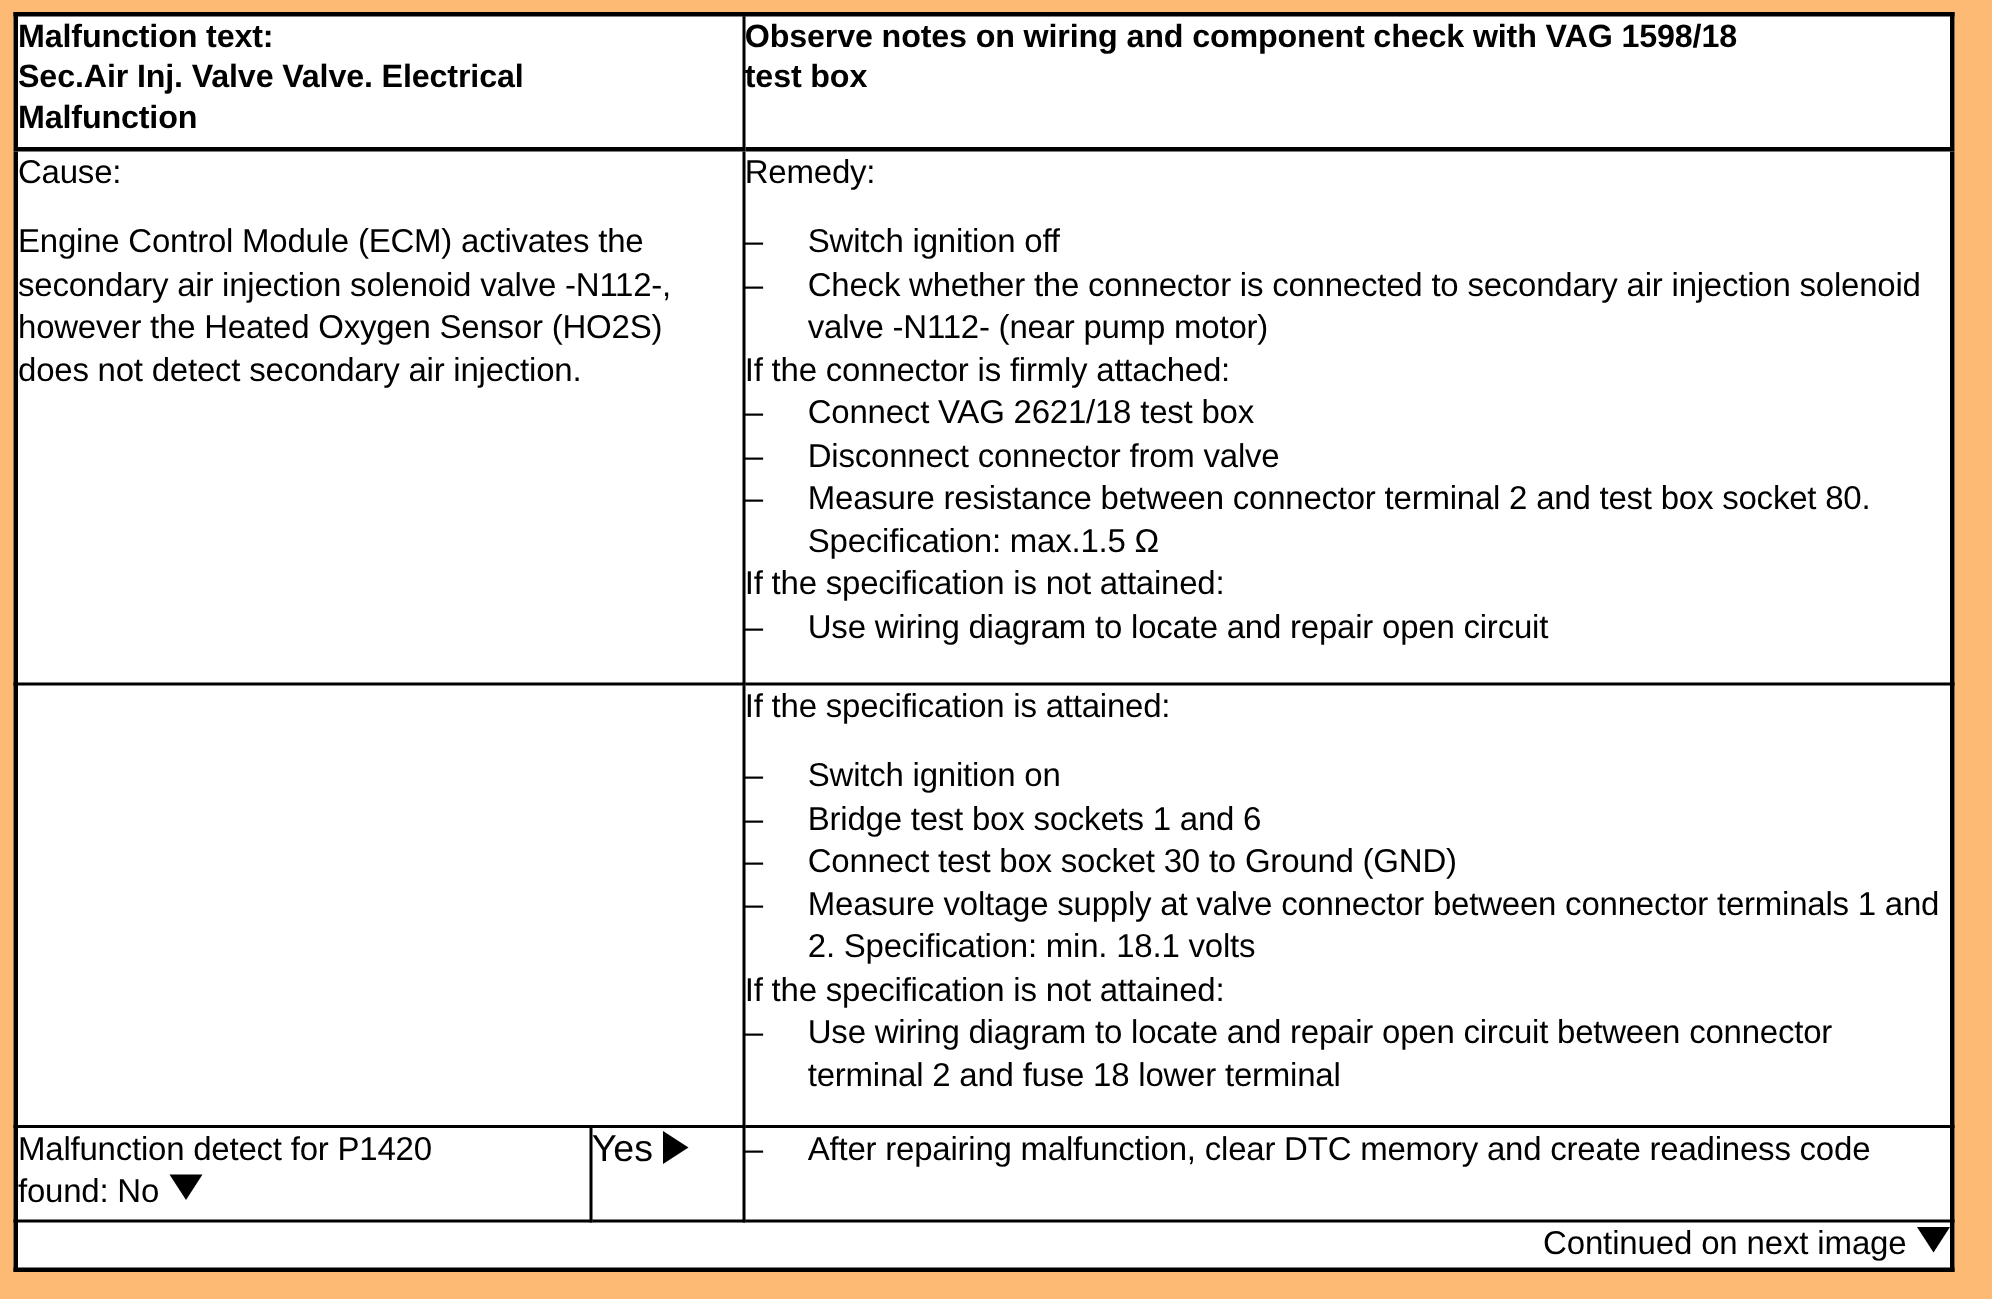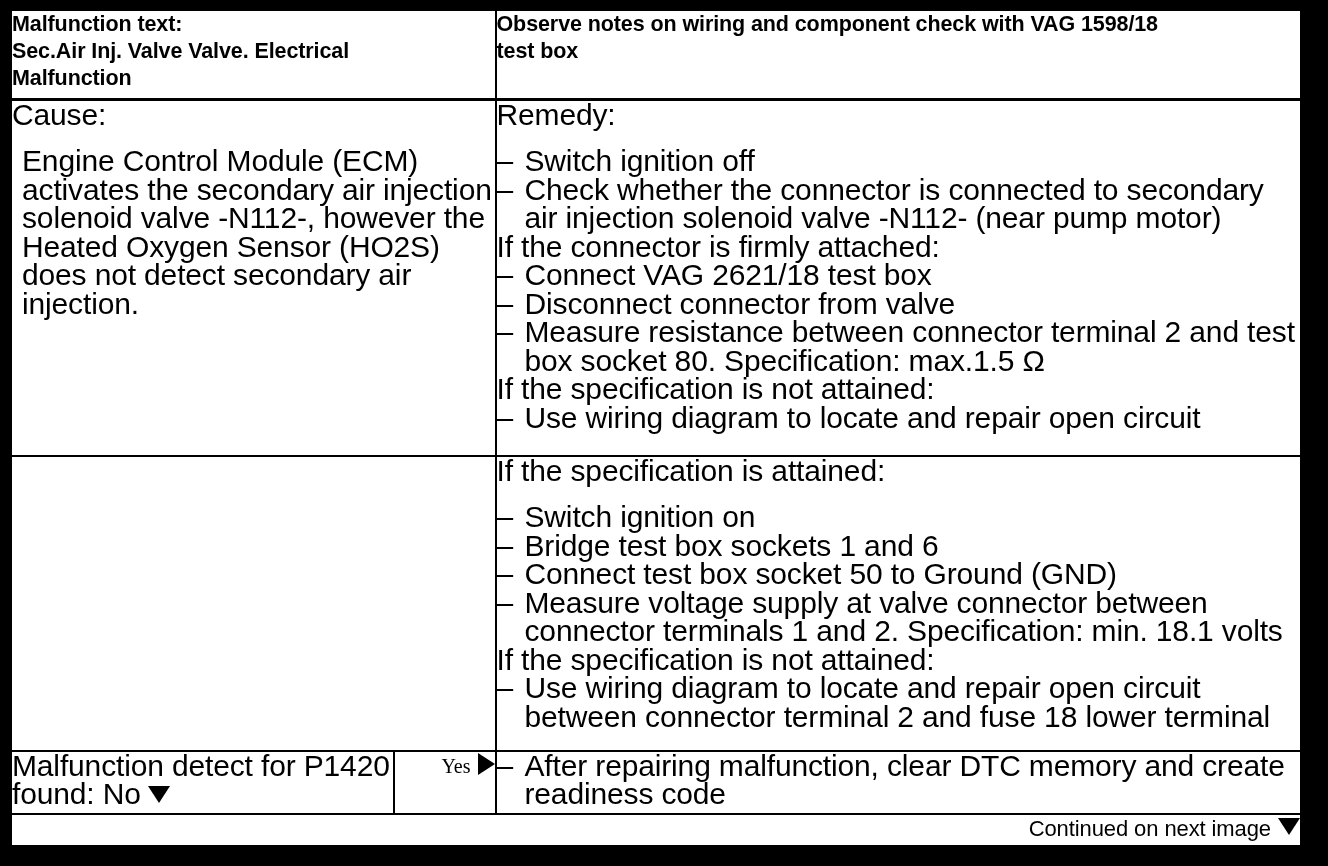--- a/index.html
+++ b/index.html
@@ -12,21 +12,21 @@
     height: 866px;
     font-family: "Liberation Sans", sans-serif;
     color: #000000;
     -webkit-font-smoothing: none;
   }
 
   #page {
     position: relative;
     width: 1328px;
     height: 866px;
-    background: #000000;
+    background: #fdba74;
     overflow: hidden;
   }
 
   
   .doc-table {
     position: absolute;
     left: 9px;
     top: 8px;
     width: 1291px;      
     height: 840px;      
@@ -54,69 +54,67 @@
 
   .hdr-cell {
     font-weight: bold;
     font-size: 21.5px;
     line-height: 27px;
     letter-spacing: -0.1px;
     padding: 11px 12px 14px 11px;
   }
 
   .body-cell {
-    font-size: 30px;
+    font-size: 22px;
     line-height: 28.5px;
     letter-spacing: -0.15px;
     margin-left: 44px;
   }
 
   .lead {
     margin: 0 0 0 0;
     white-space: nowrap;
   }
   .gap { height: 18px; }
 
   .para {
     margin: 0;
-    padding-left: 10px;
   }
 
   
   ul.steps {
     list-style: none;
     margin: 0;
     padding: 0;
   }
   ul.steps > li {
     position: relative;
-    padding-left: 28px;
+    padding-left: 42px;
     margin: 0;
   }
   ul.steps > li.dash::before {
     content: "\2013";
     position: absolute;
     left: 0;
     top: 0;
   }
   ul.steps > li.plain {
     padding-left: 0;
   }
 
   
   tr.title-row > td { border-bottom-width: 3px; }
 
   
   .yes-cell {
-    text-align: right;
-    font-size: 20px;
+    text-align: left;
+    font-size: 25px;
     line-height: 28.5px;
     padding: 9px 0 10px 12px;
     white-space: nowrap;
-    font-family: Liberation Serif, serif;
   }
   .tri-right {
     display: inline-block;
     width: 0; height: 0;
     border-top: 11px solid transparent;
     border-bottom: 11px solid transparent;
     border-left: 17px solid #000;
     vertical-align: -2px;
     margin-left: 7px;
   }
@@ -193,21 +191,21 @@
       <tr>
         <td colspan="2" class="cell body-cell blank-cell">
           <div></div>
         </td>
         <td class="cell body-cell">
           <div class="lead">If the specification is attained:</div>
           <div class="gap"></div>
           <ul class="steps" id="row2-steps">
               <li class="dash">Switch ignition on</li>
               <li class="dash">Bridge test box sockets 1 and 6</li>
-              <li class="dash">Connect test box socket 50 to Ground (GND)</li>
+              <li class="dash">Connect test box socket 30 to Ground (GND)</li>
               <li class="dash">Measure voltage supply at valve connector between connector terminals 1 and 2.  Specification: min. 18.1 volts</li>
               <li class="plain">If the specification is not attained:</li>
               <li class="dash">Use wiring diagram to locate and repair open circuit between connector terminal 2 and fuse 18 lower terminal</li>
             </ul>
         </td>
       </tr>
 
       <tr>
         <td class="cell body-cell">
           <div>Malfunction detect for P1420</div>

